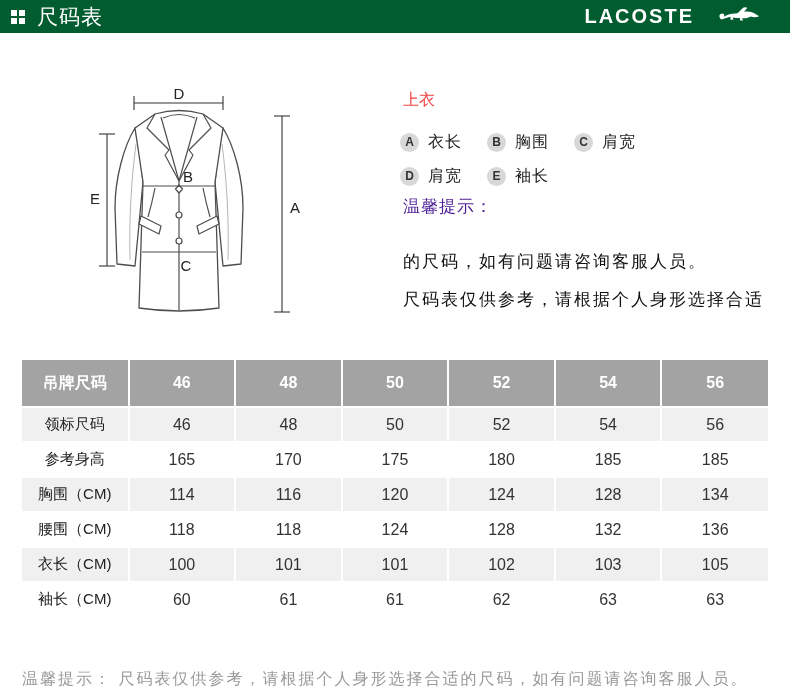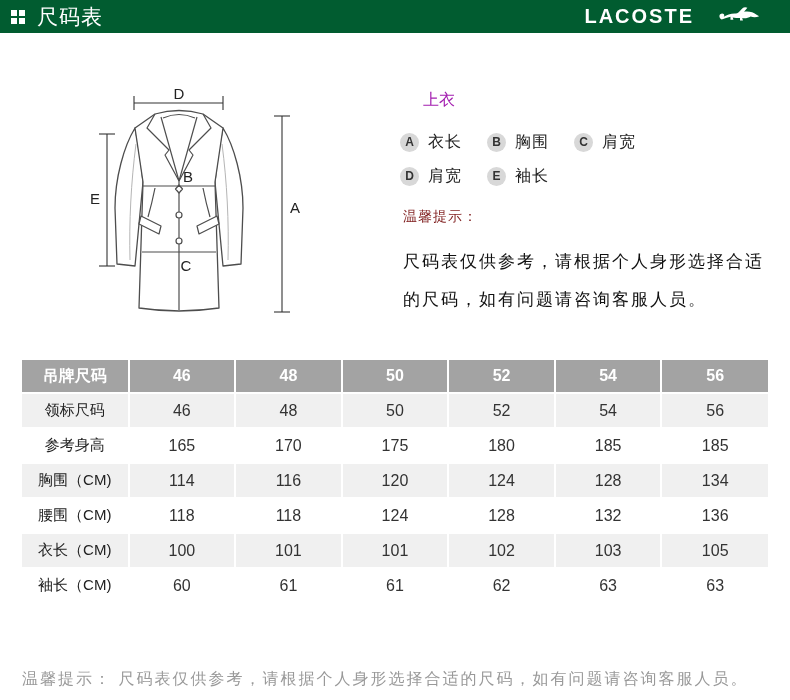--- a/index.html
+++ b/index.html
@@ -18,40 +18,40 @@
   .brand-word { color:#fff; font-size:20px; font-weight:700; letter-spacing:2px; }
   .croc { width:47px; height:21px; display:block; }
 
   
   .coat-svg { position:absolute; left:85px; top:82px; width:265px; height:240px; }
   .coat-svg path, .coat-svg line, .coat-svg circle, .coat-svg polyline
       { vector-effect:non-scaling-stroke; }
   .dim-label { font-family:"Liberation Sans","DejaVu Sans",sans-serif; font-size:15px; fill:#222; }
 
   
-  .section-title { position:absolute; left:403px; top:90px; font-size:16px; color:#a21caf;margin-left:20px; }
+  .section-title { position:absolute; left:403px; top:90px; font-size:16px; color:#ef4444; }
   .legend-row { position:absolute; left:400px; display:flex; align-items:center; }
   .legend-row.r1 { top:132px; }
   .legend-row.r2 { top:166px; }
   .legend-item { display:flex; align-items:center; margin-right:25px; }
   .badge { width:19px; height:19px; border-radius:50%; background:#D8D8D8; color:#333;
            font-size:12px; font-weight:bold; text-align:center; line-height:19px; margin-right:9px; }
   .legend-label { font-size:16px; color:#222; letter-spacing:1px;text-align:right; }
 
-  .tips-title { position:absolute; left:403px; top:208px; font-size:14px; color:#7f1d1d; letter-spacing:1px; }
+  .tips-title { position:absolute; left:403px; top:195px; font-size:17px; color:#4c1d95; letter-spacing:1px; }
   .tips-body  { position:absolute; left:403px; top:243px; width:380px; font-size:17px;
                 line-height:38px; color:#111; letter-spacing:2px; }
 
   
   .size-table { position:absolute; left:22px; top:360px; width:746px;
                 border-collapse:collapse; table-layout:fixed; }
   .size-table td { text-align:center; border-right:2px solid #fff; border-bottom:2px solid #fff;
                    font-size:16px; color:#333; }
   .size-table td:last-child { border-right:none; }
-  .size-table thead td { background:#A3A3A3; color:#fff; font-weight:bold; height:33px; }
+  .size-table thead td { background:#A3A3A3; color:#fff; font-weight:bold; height:47px; }
   .size-table tbody td { height:35px; }
   .size-table tbody tr:nth-child(odd) td { background:#F0F0F0; }
   .size-table tbody tr:nth-child(even) td { background:#fff; }
   .size-table td.rowlabel { font-size:15px; color:#222; }
   .size-table thead td.rowlabel { color:#fff; font-size:16px; }
 
   
   .footer-note { position:absolute; left:22px; top:669px; width:760px;
                  font-size:16px; color:#999; letter-spacing:2px; white-space:nowrap; }
 </style>
@@ -159,22 +159,22 @@
       <span class="legend-label">肩宽</span>
     </div>
     <div class="legend-item">
       <span class="badge">E</span>
       <span class="legend-label">袖长</span>
     </div>
   </div>
 
   <div class="tips-title">温馨提示：</div>
   <div class="tips-body">
+    <div>的尺码，如有问题请咨询客服人员。</div>
     <div>尺码表仅供参考，请根据个人身形选择合适</div>
-    <div>的尺码，如有问题请咨询客服人员。</div>
   </div>
 
   <table class="size-table">
     <colgroup>
         <col>
         <col>
         <col>
         <col>
         <col>
         <col>

